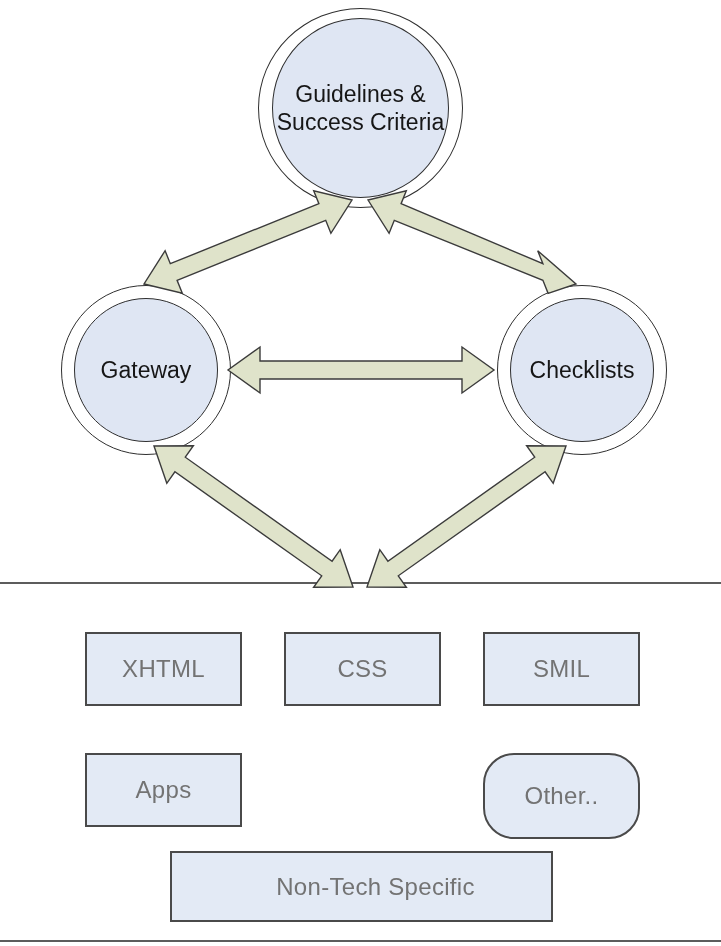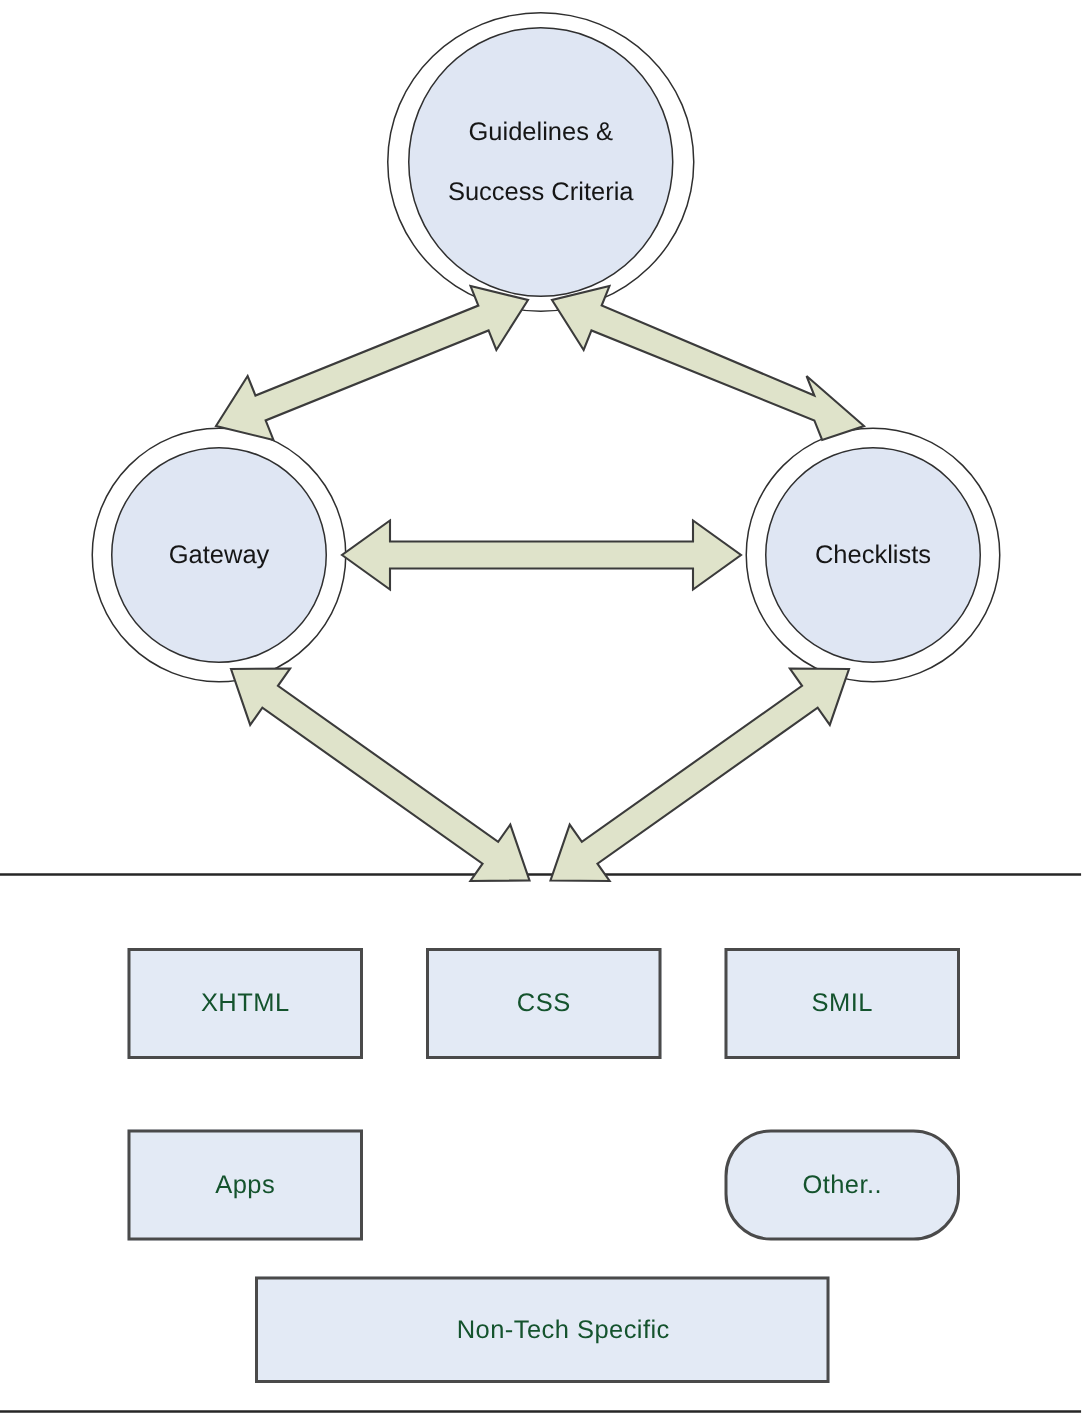--- a/index.html
+++ b/index.html
@@ -31,40 +31,40 @@
     border-radius: 50%;
     background: #dfe6f3;
     box-sizing: border-box;
     display: flex;
     align-items: center;
     justify-content: center;
     text-align: center;
     z-index: 1;
   }
   .node-label {
-    font-size: 17px;
-    line-height: 40px;
+    font-size: 23px;
+    line-height: 28px;
     white-space: pre-line;
     color: #161616;
   }
   
   .tech-box {
     position: absolute;
     border: 2px solid #4a4a4a;
     background: #e3eaf5;
     box-sizing: border-box;
     display: flex;
     align-items: center;
     justify-content: center;
     z-index: 1;
   }
   .box-label {
-    font-size: 17px;
+    font-size: 24px;
     letter-spacing: 0.3px;
-    color: #14532d;
+    color: #737373;
   }
   
   .overlay {
     position: absolute;
     left: 0;
     top: 0;
     z-index: 2;
     pointer-events: none;
   }
   .arrow {
@@ -105,21 +105,21 @@
   <div class="tech-box" style="left:284px; top:632px; width:157px; height:74px;">
     <span class="box-label">CSS</span>
   </div>
   <div class="tech-box" style="left:483px; top:632px; width:157px; height:74px;">
     <span class="box-label">SMIL</span>
   </div>
 
   <div class="tech-box" style="left:85px; top:753px; width:157px; height:74px;">
     <span class="box-label">Apps</span>
   </div>
-  <div class="tech-box" style="left:483px; top:753px; width:157px; height:74px;border-radius:31px;">
+  <div class="tech-box" style="left:483px; top:753px; width:157px; height:86px;border-radius:31px;">
     <span class="box-label">Other..</span>
   </div>
 
   <div class="tech-box" style="left:170px; top:851px; width:383px; height:71px;padding-left:28px;">
     <span class="box-label">Non-Tech Specific</span>
   </div>
 
   <svg class="overlay" width="721" height="946" viewBox="0 0 721 946">
     <line class="rule" x1="0" y1="583" x2="721" y2="583"></line>
     <line class="rule" x1="0" y1="941" x2="721" y2="941"></line>

